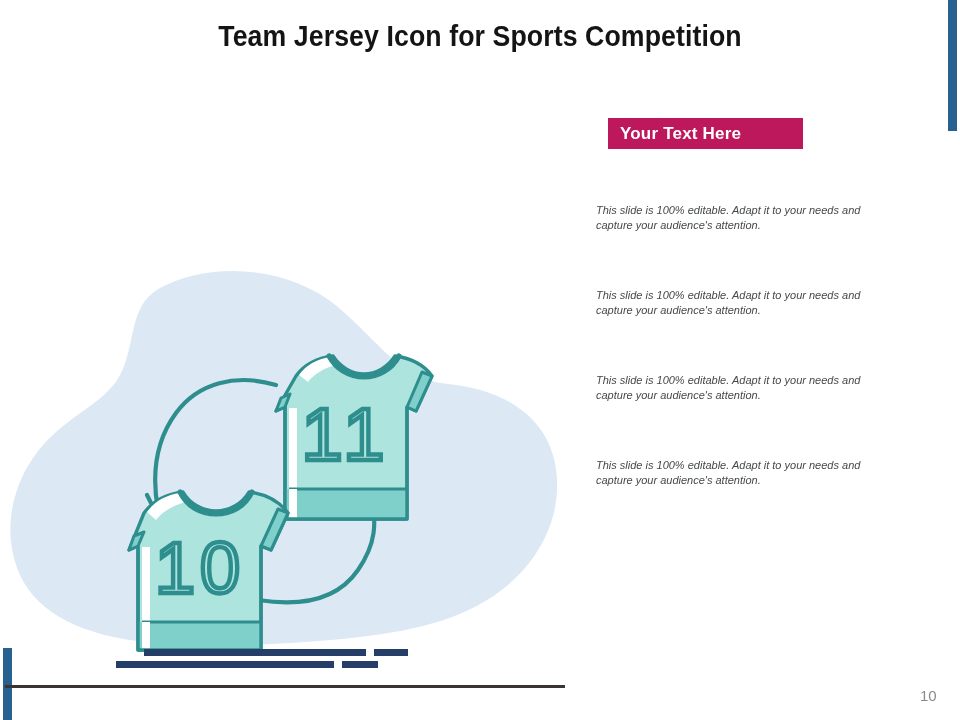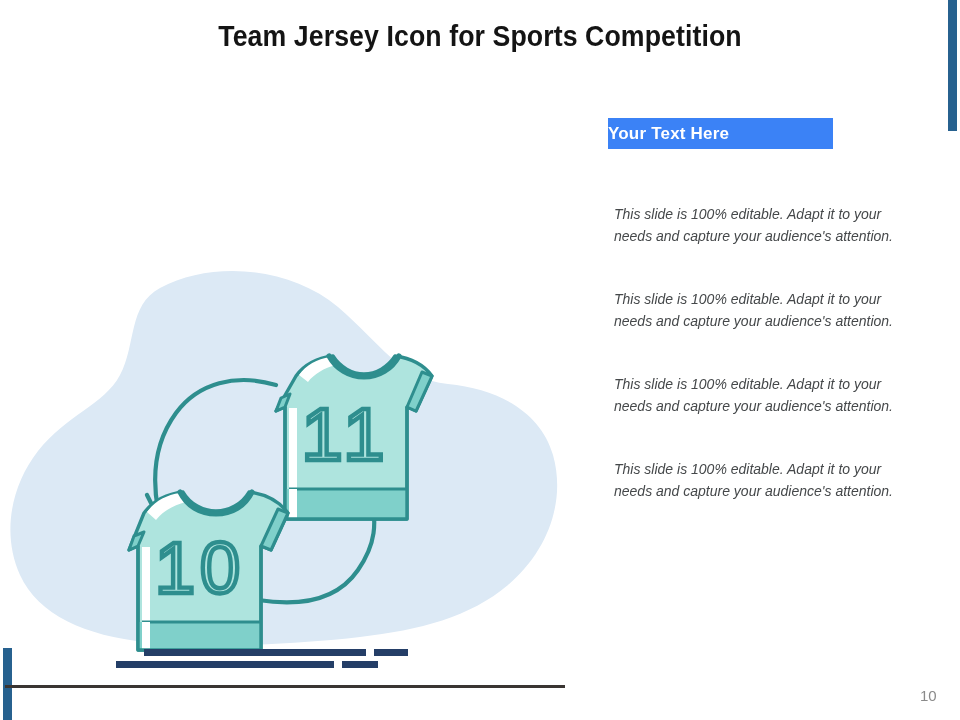--- a/index.html
+++ b/index.html
@@ -61,40 +61,41 @@
     letter-spacing: 0.1px;
     transform: scaleX(0.92);
     transform-origin: center top;
   }
 
   
   .text-button {
     position: absolute;
     left: 608px;
     top: 118px;
-    width: 225px;
+    width: 195px;
     height: 31px;
-    background: #3b82f6;
+    background: #be185d;
     color: #FFFFFF;
     font-family: "Liberation Sans Narrow", "Liberation Sans", sans-serif;
     font-size: 17px;
     font-weight: bold;
     display: flex;
     align-items: center;
+    padding-left: 12px;
     box-sizing: border-box;
     letter-spacing: 0.2px;
   }
   .body-block {
     position: absolute;
-    left: 614px;
+    left: 596px;
     width: 304px;
     font-family: "Liberation Sans", sans-serif;
     font-style: italic;
-    font-size: 14px;
-    line-height: 22px;
+    font-size: 11px;
+    line-height: 15px;
     color: #45484A;
   }
   .b1 { top: 203px; }
   .b2 { top: 288px; }
   .b3 { top: 373px; }
   .b4 { top: 458px; }
 
   
   .page-number {
     position: absolute;

